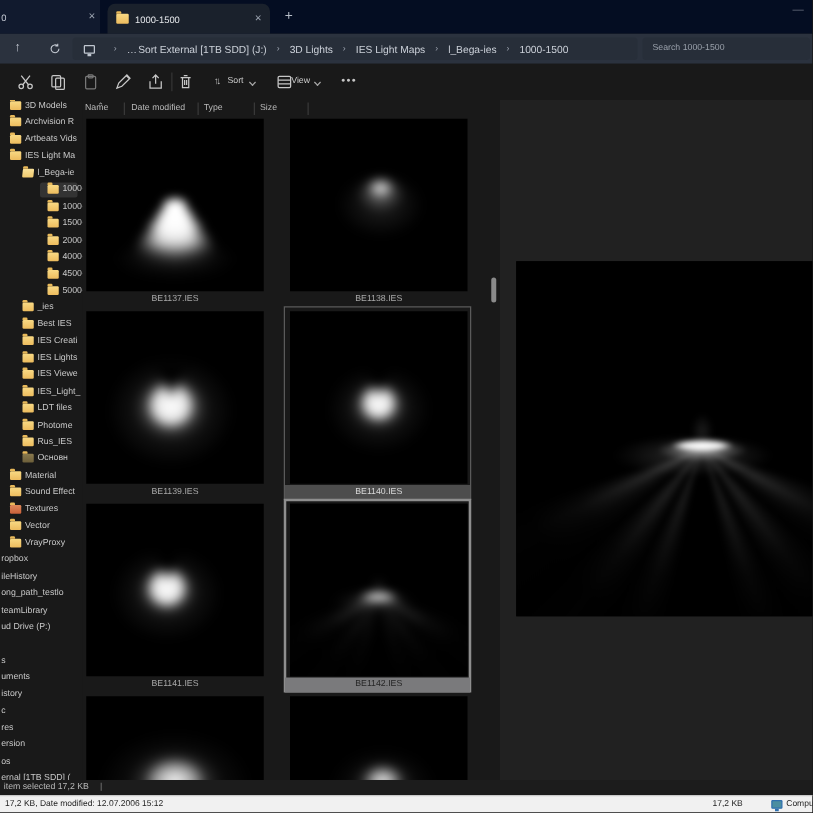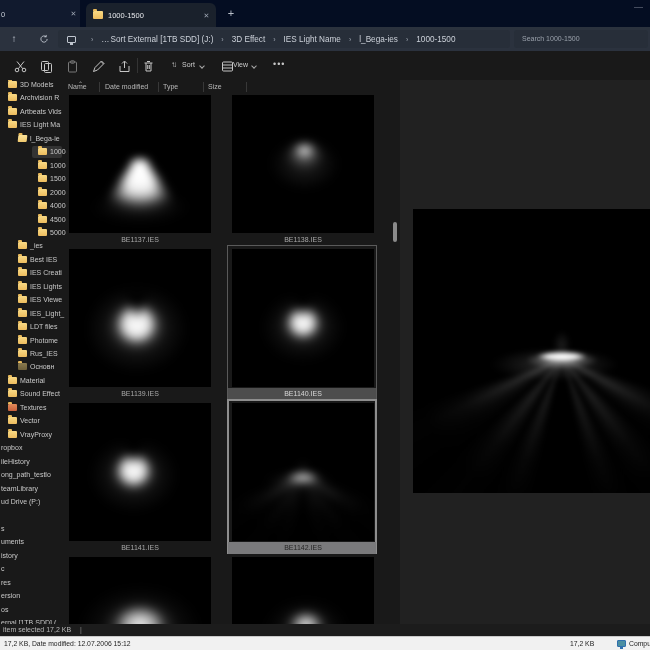--- a/index.html
+++ b/index.html
@@ -194,23 +194,23 @@
           <path d="M13 8a5 5 0 1 1-1.5-3.5M11.5 1.5v3h-3" stroke="#c5cad3" fill="none" stroke-width="1.4"></path>
         </svg>
     </div>
     <div class="addr-field">
       <span class="pc"></span>
       <span class="chev">›</span>
       <span class="dots">…</span>
       <span id="crumbs" style="display:flex;align-items:center;">
           <span class="crumb">Sort External [1TB SDD] (J:)</span>
           <span class="chev">›</span>
-          <span class="crumb">3D Effect</span>
+          <span class="crumb">3D Lights</span>
           <span class="chev">›</span>
-          <span class="crumb">IES Light Name</span>
+          <span class="crumb">IES Light Maps</span>
           <span class="chev">›</span>
           <span class="crumb">l_Bega-ies</span>
           <span class="chev">›</span>
           <span class="crumb">1000-1500</span>
         </span>
     </div>
     <div class="search-field">Search 1000-1500</div>
   </div>
 
   <div class="toolbar">

